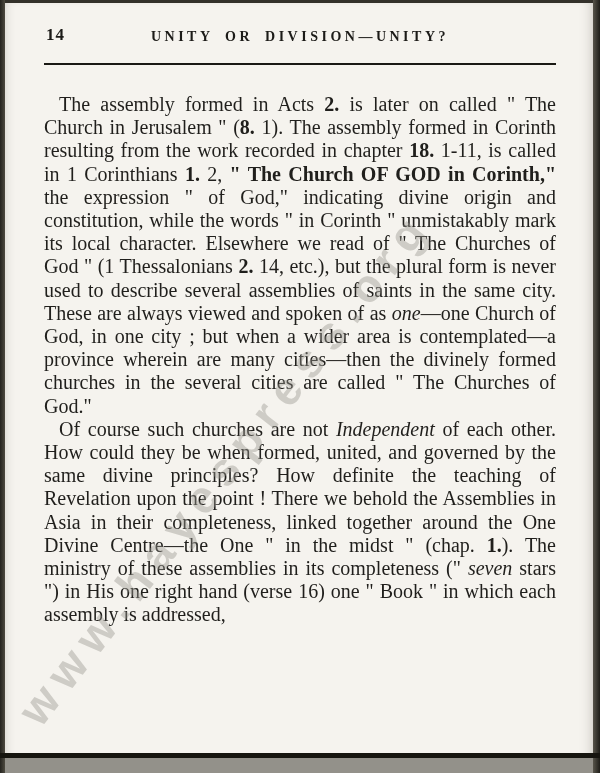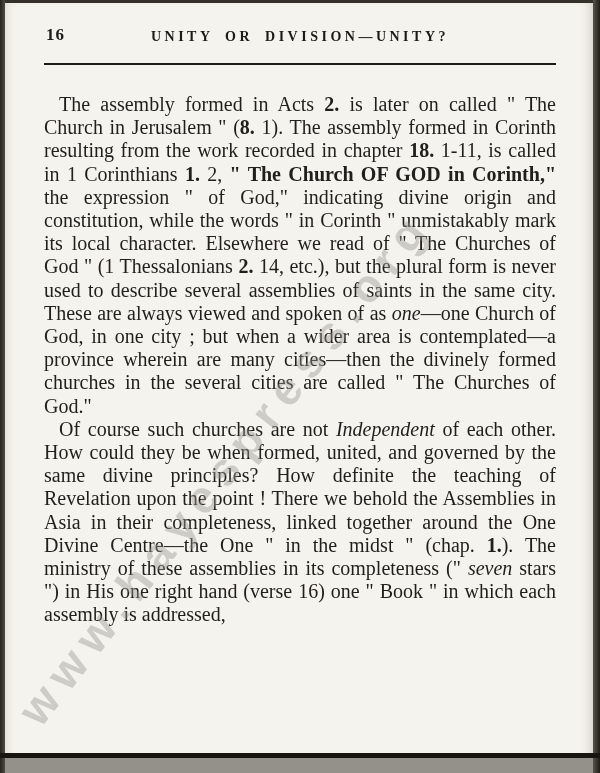--- a/index.html
+++ b/index.html
@@ -104,21 +104,21 @@
     z-index: 3;
     pointer-events: none;
   }
 </style>
 </head>
 <body>
 
 <div class="page">
 
   <div class="header">
-    <span class="pagenum">16</span>
+    <span class="pagenum">14</span>
     <span class="running-title">UNITY OR DIVISION—UNITY?</span>
   </div>
 
   <div class="rule"></div>
 
   <div class="text-block">
       <p class="para"><span>The assembly formed in Acts </span><span class="b">2.</span><span> is later on called " The Church in Jerusalem " (</span><span class="b">8.</span><span> 1).  The assembly formed in Corinth resulting from the work recorded in chapter </span><span class="b">18.</span><span> 1-11, is called in 1 Corinthians </span><span class="b">1.</span><span> 2, </span><span class="b">" The Church OF GOD in Corinth,"</span><span> the expression " of God," indicating divine origin and constitution, while the words " in Corinth " unmistakably mark its local character.  Elsewhere we read of " The Churches of God " (1 Thessalonians </span><span class="b">2.</span><span> 14, etc.), but the plural form is never used to describe several assemblies of saints in the same city.  These are always viewed and spoken of as </span><span class="i">one</span><span>—one Church of God, in one city ; but when a wider area is contemplated—a province wherein are many cities—then the divinely formed churches in the several cities are called " The Churches of God."</span></p>
       <p class="para"><span>Of course such churches are not </span><span class="i">Independent</span><span> of each other.  How could they be when formed, united, and governed by the same divine principles? How definite the teaching of Revelation upon the point !  There we behold the Assemblies in Asia in their completeness, linked together around the One Divine Centre—the One " in the midst " (chap. </span><span class="b">1.</span><span>).  The ministry of these assemblies in its completeness (" </span><span class="i">seven</span><span> stars ") in His one right hand (verse 16) one " Book " in which each assembly is addressed,</span></p>
     </div>
 

